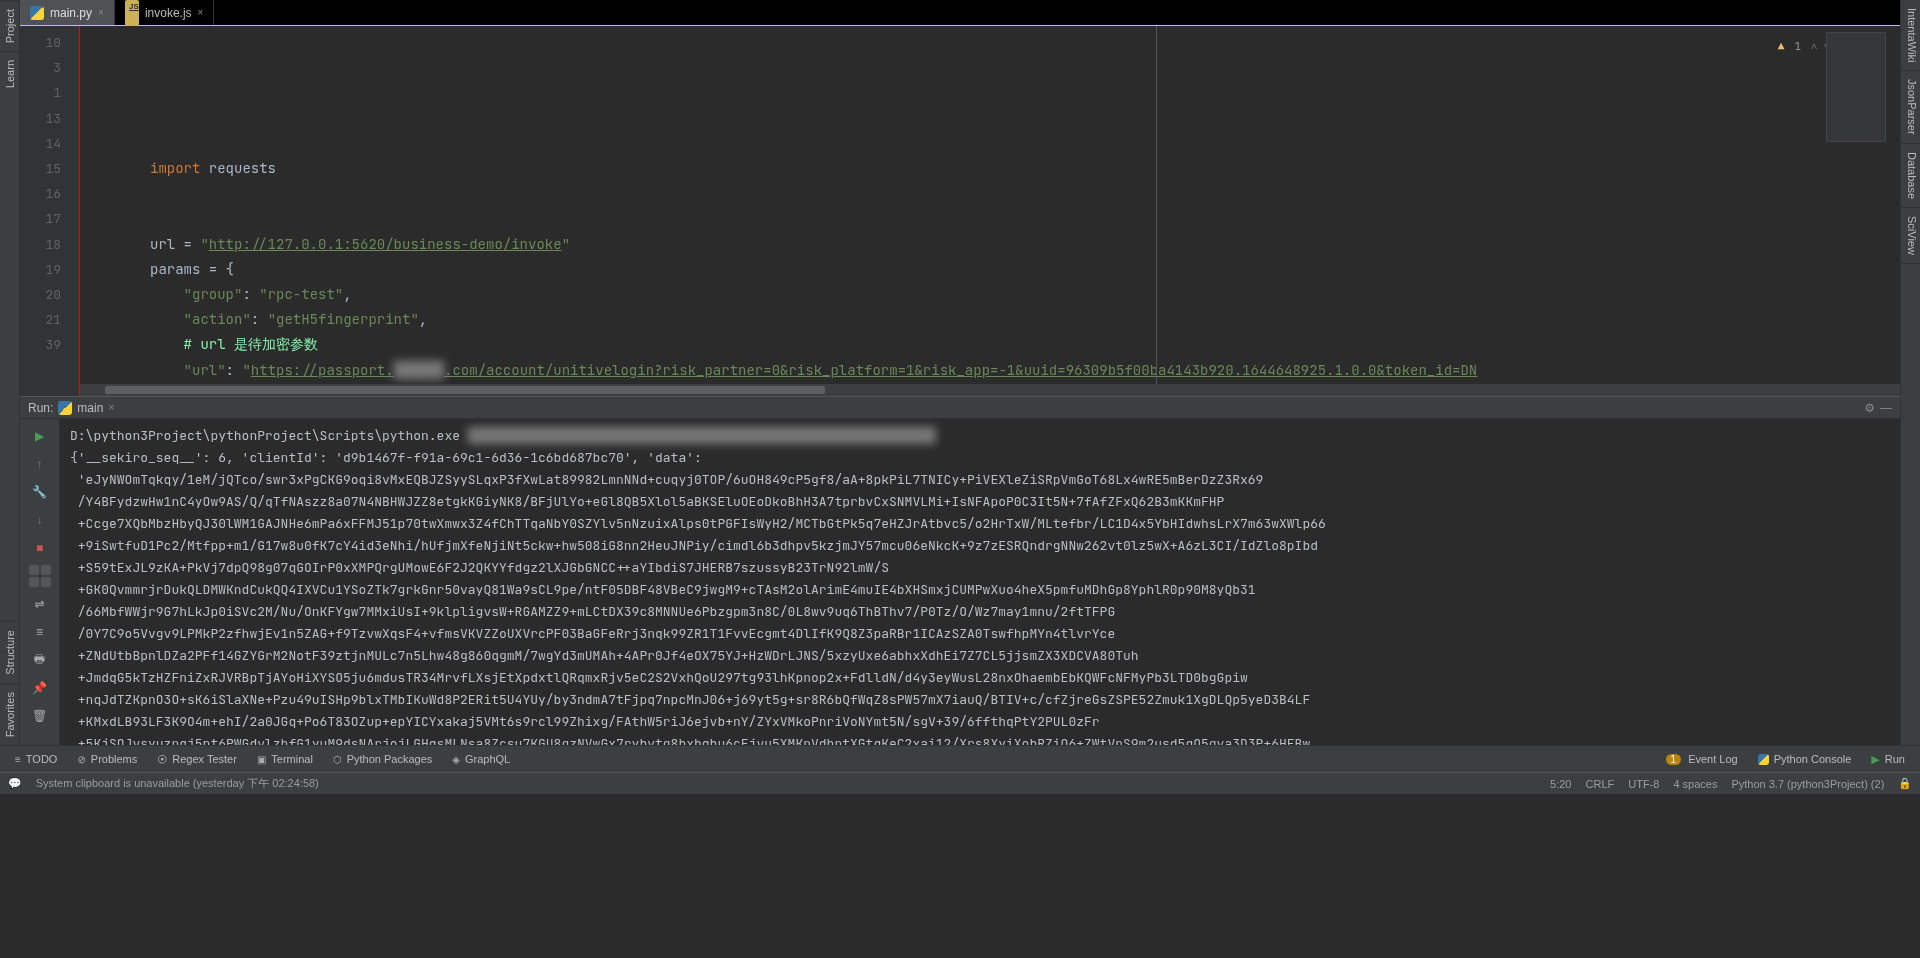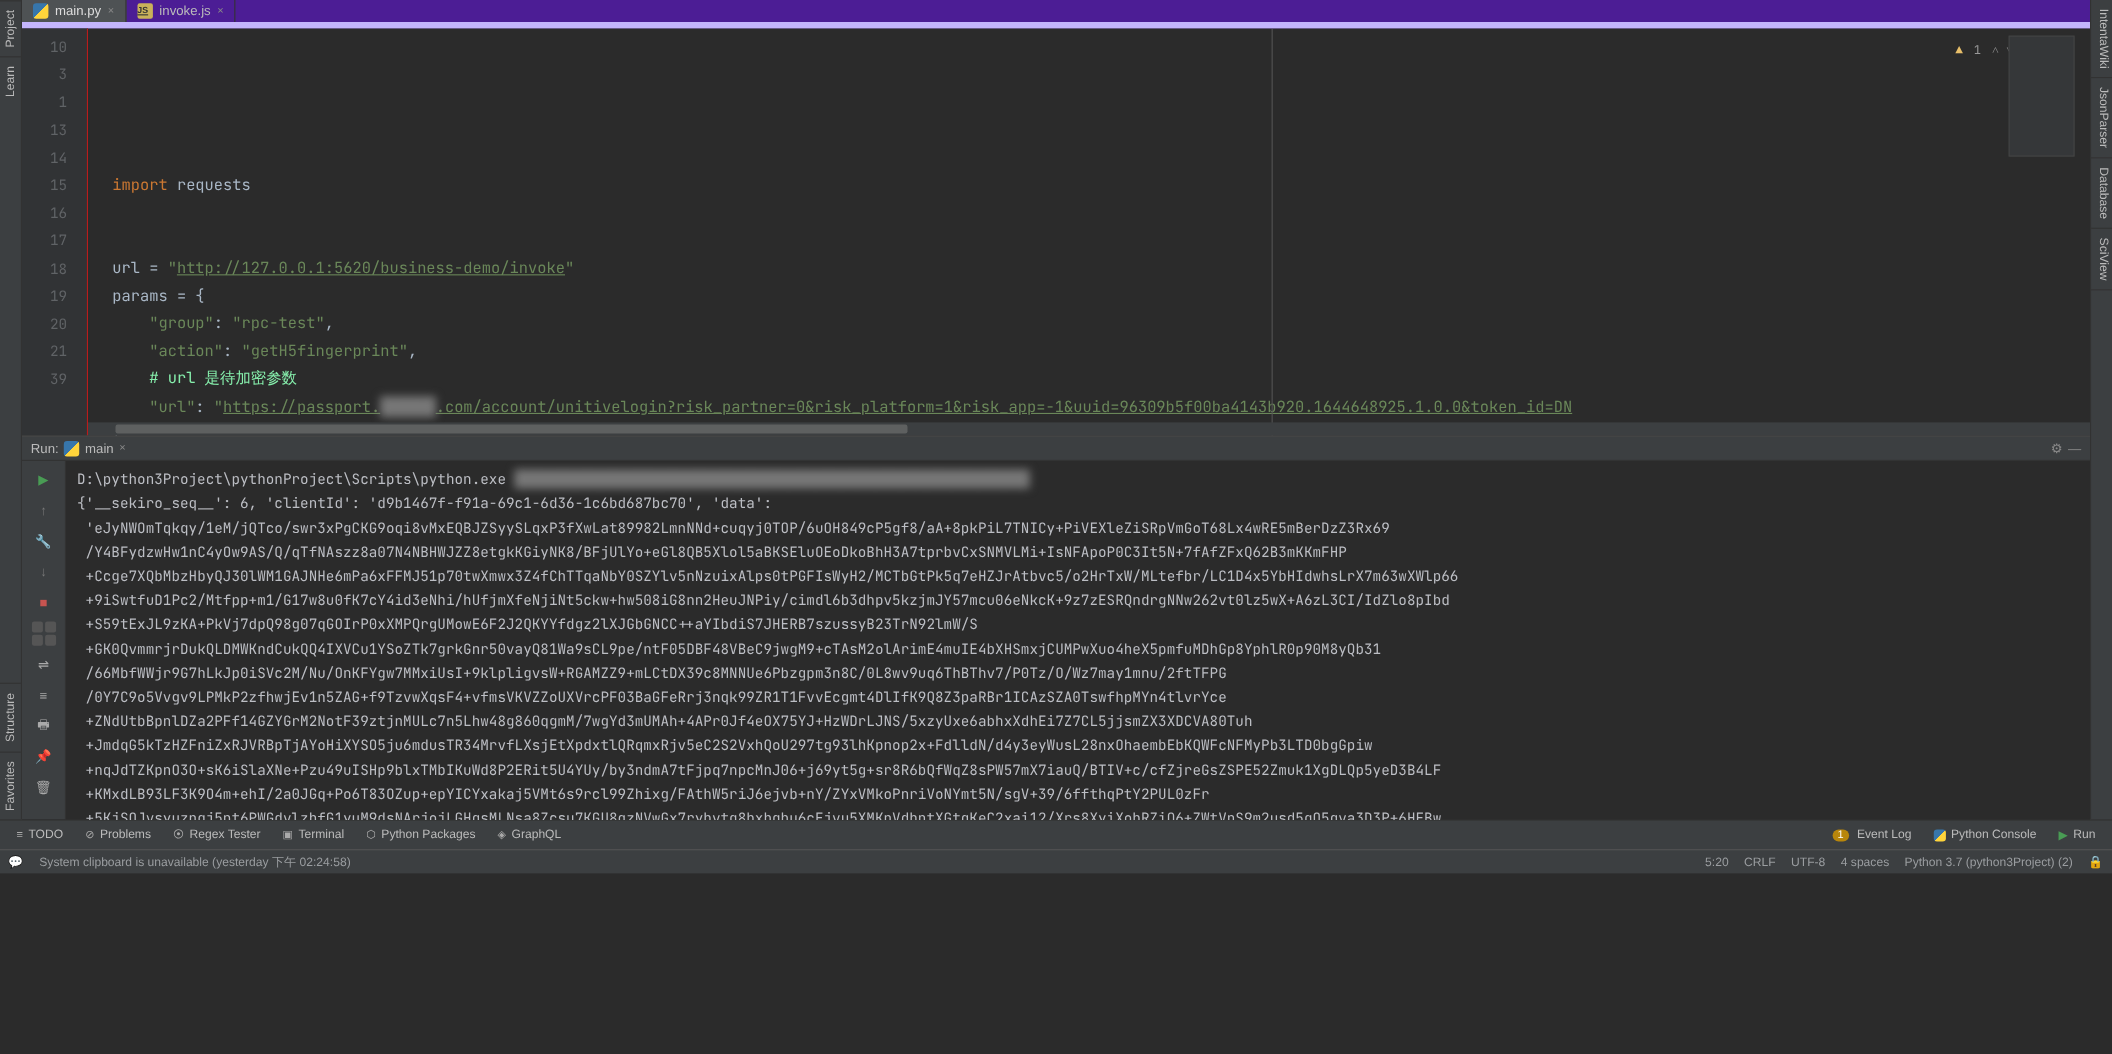--- a/index.html
+++ b/index.html
@@ -29,21 +29,21 @@
   position: absolute; right: 0; top: 0; width: 20px; height: 745px;
   background: #3c3f41; border-left: 1px solid #323232;
   display: flex; flex-direction: column;
 }
 .right-sidebar .tool {
   writing-mode: vertical-rl; padding: 8px 2px; font-size: 11px;
   color: #bbb; cursor: pointer; border-bottom: 1px solid #323232;
 }
 .tabs-bar {
   position: absolute; left: 20px; top: 0; right: 20px; height: 26px;
-  background: #4c1d95; border-bottom: 6px solid #c4b5fd;
+  background: #000000; border-bottom: 1px solid #c4b5fd;
   display: flex; align-items: stretch;
 }
 .tab {
   display: flex; align-items: center; gap: 6px; padding: 0 10px;
   border-right: 1px solid #323232; font-size: 12px; color: #bbb;
   cursor: pointer;
 }
 .tab.active { background: #4e5254; color: #ddd; }
 .tab .close { font-size: 10px; color: #888; }
 .editor-area {
@@ -54,21 +54,21 @@
   width: 60px; background: #313335; border-right: 1px solid #b91c1c;
   padding-top: 4px; text-align: right; color: #606366; font-family: "JetBrains Mono","Consolas",monospace;
   font-size: 13px; line-height: 25.2px;
 }
 .gutter div { padding-right: 18px; height: 25.2px; }
 .code {
   flex: 1; padding: 4px 10px 4px 22px; font-family: "JetBrains Mono","Consolas",monospace;
   font-size: 14px; line-height: 25.2px; white-space: pre; overflow: auto;
   position: relative;
 }
-.code .line { height: 25.2px; }
+.code .line { height: 25.2px; margin-left: 48px; }
 .kw { color: #cc7832; }
 .str { color: #6a8759; }
 .url-link { color: #6a8759; text-decoration: underline; }
 .cmt { color: #86efac; }
 .id { color: #a9b7c6; }
 .pn { color: #a9b7c6; }
 .indicators {
   position: absolute; right: 70px; top: 8px; display: flex; gap: 10px;
   color: #999; font-size: 11px; align-items: center;
 }
@@ -135,21 +135,21 @@
 }
 .status-bar {
   position: absolute; left: 0; right: 0; top: 772px; height: 22px;
   background: #3c3f41; border-top: 1px solid #555;
   display: flex; align-items: center; padding: 0 8px; gap: 14px;
   font-size: 11px; color: #9a9da0;
 }
 .status-bar .spacer { flex: 1; }
 .status-bar .lock { color: #9a9da0; }
 .py-icon { display:inline-block; width:14px; height:14px; background: linear-gradient(135deg,#3776ab 50%,#ffd43b 50%); border-radius:3px; }
-.js-icon { display:inline-block; width:14px; height:14px; background:#c9b15a; border-radius:2px; font-size:8px; color:#333; text-align:left; line-height:14px; font-weight:bold;text-decoration:underline; }
+.js-icon { display:inline-block; width:14px; height:26px; background:#c9b15a; border-radius:2px; font-size:8px; color:#333; text-align:right; line-height:14px; font-weight:bold;text-decoration:underline; }
 </style>
 </head>
 <body>
 
 <div class="left-sidebar">
   <div class="tool">Project</div>
   <div class="tool">Learn</div>
   <div class="tool bottom">Structure</div>
   <div class="tool">Favorites</div>
 </div>

